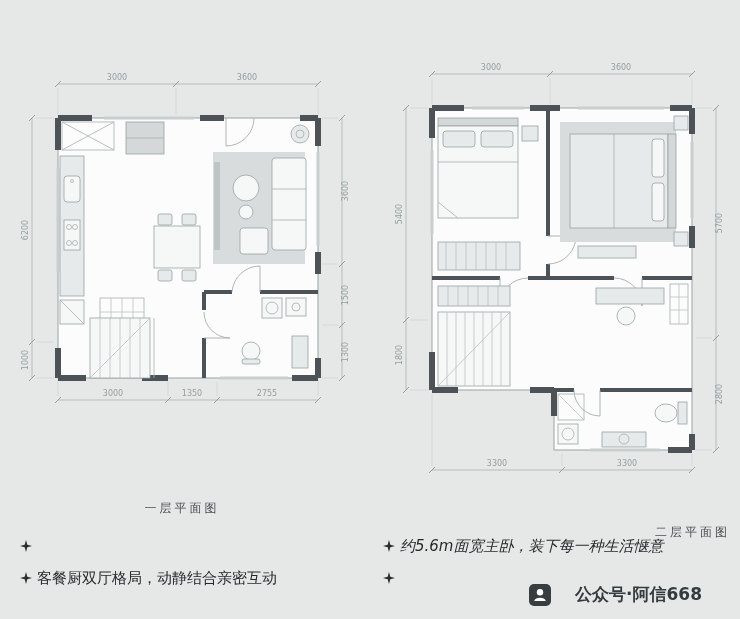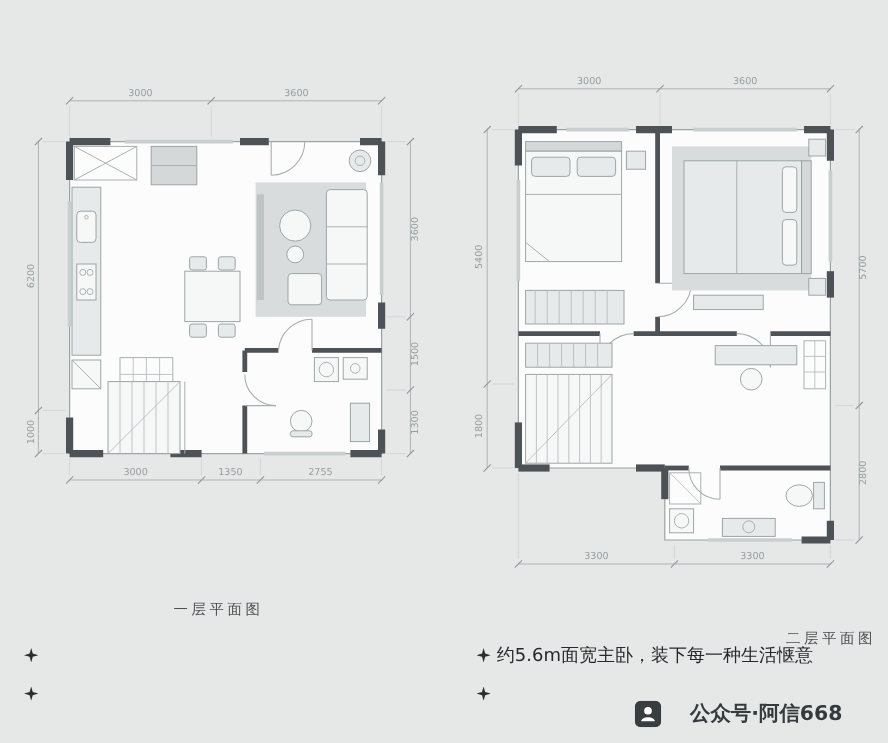--- a/index.html
+++ b/index.html
@@ -29,21 +29,21 @@
   .door     { stroke:#a8aeae; stroke-width:0.9; fill:none; }
   .step     { stroke:#b4baba; stroke-width:0.7; fill:none; }
 
   .caption {
     position:absolute; text-align:center;
     font-size:12px; letter-spacing:3px; color:#4a4f52;font-family:Liberation Serif, serif;
   }
   .features { position:absolute; left:0; top:530px; width:740px; }
   .col { position:absolute; top:0; }
   .col-left  { left:20px; }
-  .col-right { left:397px; }
+  .col-right { left:383px;font-style:italic; }
   .feature-line { display:flex; align-items:center; height:32px; color:#26292b; font-size:15px; white-space:nowrap; }
   .star {
     width:12px; height:12px; background:#2b2e30; flex:none; margin-right:5px;
     clip-path:polygon(50% 0, 61% 39%, 100% 50%, 61% 61%, 50% 100%, 39% 61%, 0 50%, 39% 39%);
   }
   .watermark {
     position:absolute; right:38px; top:583px;
     display:flex; align-items:center; gap:24px;
     color:#353a3d; font-weight:bold; font-size:17px;
   }
@@ -376,20 +376,21 @@
   <div class="caption" style="left:8px; top:500px; width:348px;">一层平面图</div>
   <div class="caption" style="left:382px; top:524px; width:348px;text-align:right;">二层平面图</div>
 
   <div class="features">
     <div class="col col-left">
       <div class="feature-line">
         <span class="star"></span>
       </div>
       <div class="feature-line">
         <span class="star"></span>
+        <span>客餐厨双厅格局，动静结合亲密互动</span>
       </div>
     </div>
     <div class="col col-right">
       <div class="feature-line">
         <span class="star"></span>
         <span>约5.6m面宽主卧，装下每一种生活惬意</span>
       </div>
       <div class="feature-line">
         <span class="star"></span>
       </div>

